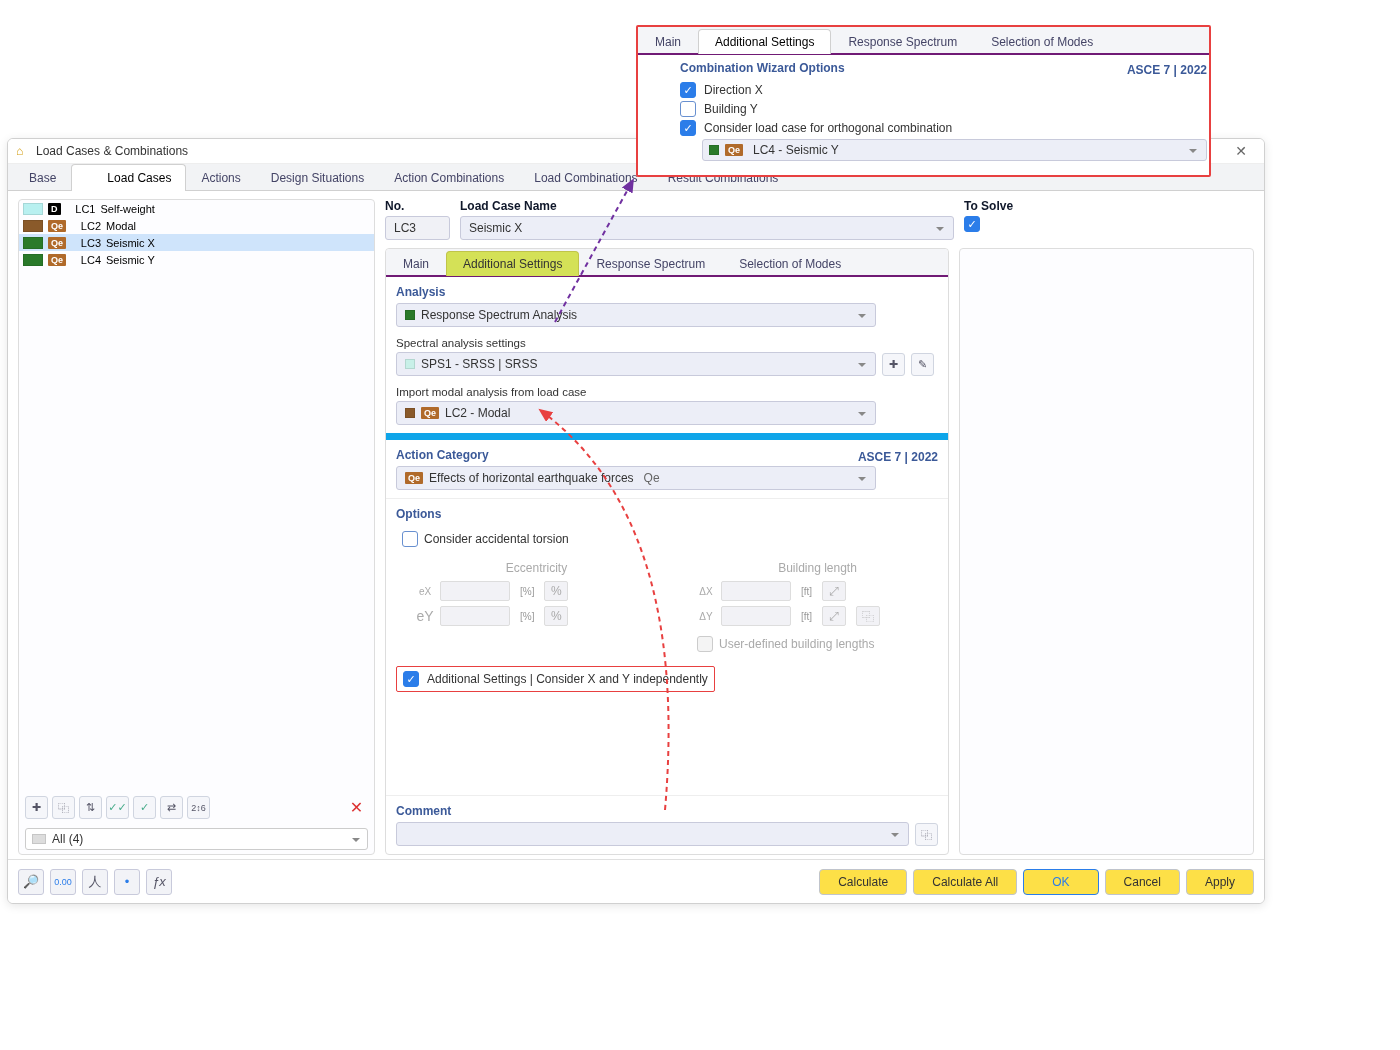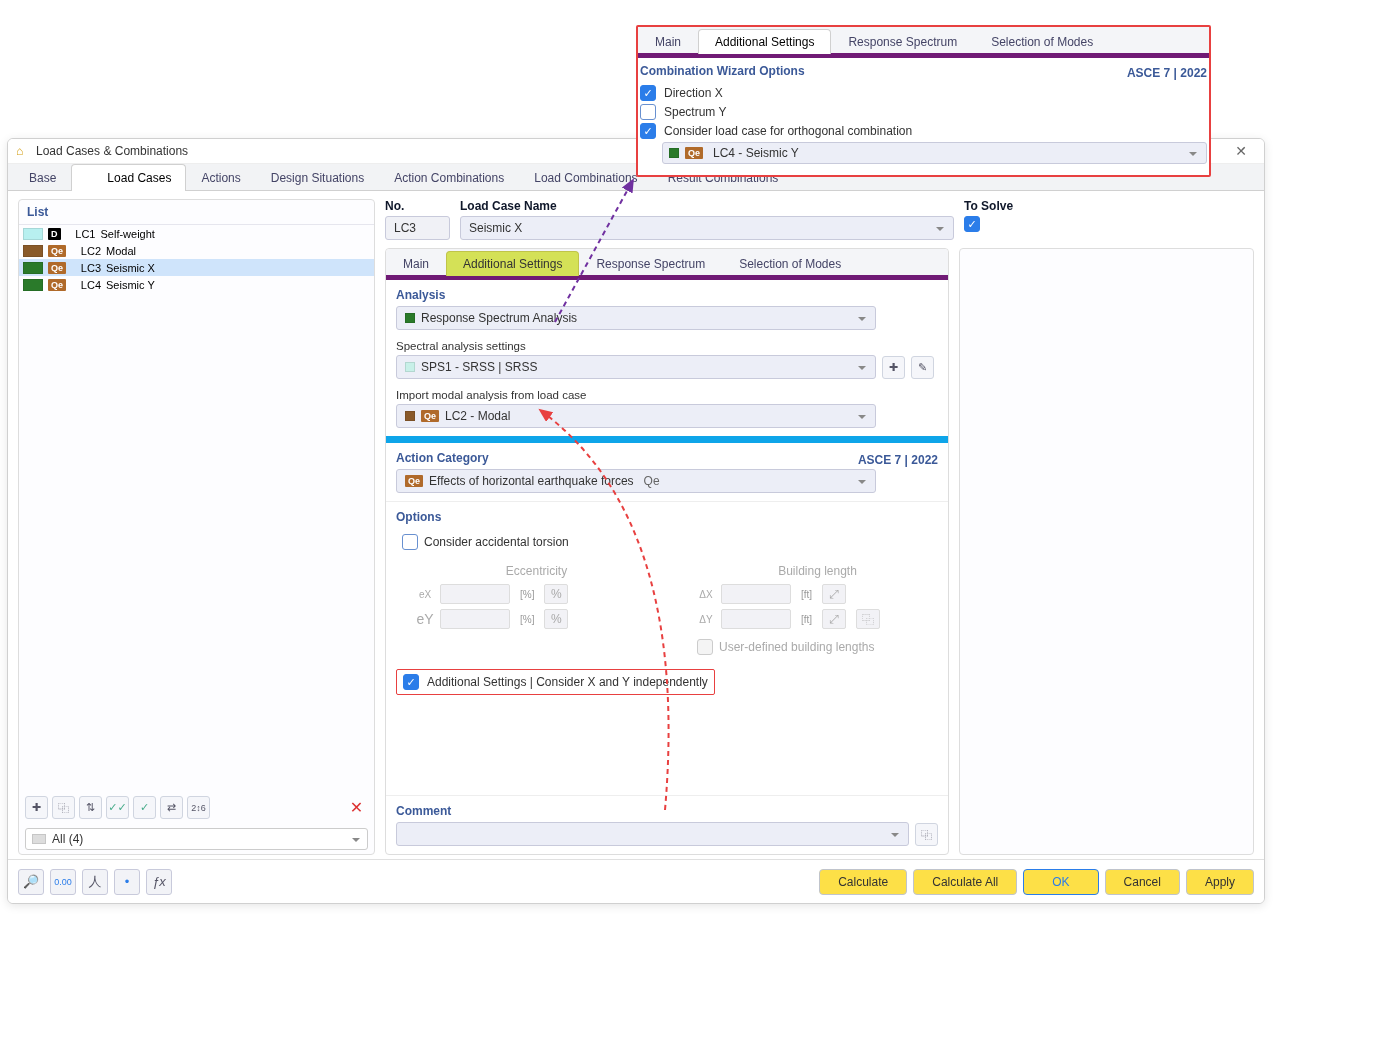--- a/index.html
+++ b/index.html
@@ -44,21 +44,21 @@
   .field { display: flex; flex-direction: column; gap: 3px; }
   .field label { color: #0f172a; font-weight: 600; }
   .inputlike { height: 24px; border: 1px solid #c8cadb; border-radius: 3px; background: #eceef7; display: flex; align-items: center; padding: 0 8px; color: #333; position: relative; }
   .inputlike.dropdown::after { content: ""; position: absolute; right: 9px; top: 10px; border-left: 4px solid transparent; border-right: 4px solid transparent; border-top: 4px solid #888; }
   .chk { width: 16px; height: 16px; border: 1px solid #6890d0; border-radius: 3px; display: flex; align-items: center; justify-content: center; font-size: 11px; color: #fff; }
   .chk.on { background: #2b7de9; border-color: #2b7de9; }
   .chk.on::after { content: "✓"; }
   .chk.disabled { border-color: #ccc; background: #f4f4f4; }
   
   
-  .innertabrow { display: flex; border-bottom: 5px solid #701a75; background: #f4f5f8; border-radius: 4px 4px 0 0; padding-top: 2px; }
+  .innertabrow { display: flex; border-bottom: 2px solid #701a75; background: #f4f5f8; border-radius: 4px 4px 0 0; padding-top: 2px; }
   .innertabrow .tab { padding: 5px 16px; color: #446; border: 1px solid transparent; border-bottom: none; margin-bottom: -1px; cursor: pointer; font-size: 12px;}
   .innertabrow .tab.active { background: #fff; border-color: #d0d0d0; border-radius: 4px 4px 0 0; color: #000; }
   .innertabrow .tab.highlight { background: #d4e157; color: #333; border-color: #c0c44a; }
   
   .mainpanes { display: flex; gap: 10px; flex: 1; }
   .leftmain { flex: 1; border: 1px solid #ddd; border-radius: 4px; padding: 0; display: flex; flex-direction: column;}
   .rightmain { width: 295px; border: 1px solid #ddd; border-radius: 4px; background: #fdfdff; }
   
   .sect { padding: 8px 10px; }
   .secthdr { color: #3b5998; font-weight: 600; margin-bottom: 4px; }
@@ -86,21 +86,21 @@
   
   .footer { position: absolute; bottom: 0; left: 0; right: 0; height: 44px; display: flex; align-items: center; border-top: 1px solid #e0e0e0; padding: 0 10px; gap: 6px; background: #fff; }
   .footer .spacer { flex: 1; }
   .btn { height: 26px; padding: 0 18px; border: 1px solid #c0c4cc; border-radius: 4px; background: #fde047; cursor: pointer; font-size: 12px; color: #333; }
   .btn.primary { border-color: #2b7de9; color: #2b7de9; padding: 0 28px; }
   .sqiconbtn { width: 26px; height: 26px; border: 1px solid #c8cadb; background: #f2f3f7; border-radius: 3px; display: flex; align-items: center; justify-content: center; color: #556; cursor: pointer; font-size: 13px; }
   
   
   .popout { position: absolute; left: 636px; top: 25px; width: 575px; height: 152px; border: 2px solid #e84040; background: #fff; border-radius: 2px; padding: 0; z-index: 10; }
   .popout .innertabrow { border-radius: 0; }
-  .popout-body { padding: 6px 2px; }
+  .popout-body { padding: 6px 2px; margin-left: 40px; }
   .popout .chkrow { display: flex; align-items: center; gap: 8px; margin: 3px 0; }
   .lc4row { margin-left: 22px; height: 22px; border: 1px solid #c8cadb; background: #eceef7; border-radius: 3px; display: flex; align-items: center; padding: 0 6px; gap: 6px; position: relative; }
   .lc4row::after { content: ""; position: absolute; right: 9px; top: 9px; border-left: 4px solid transparent; border-right: 4px solid transparent; border-top: 4px solid #888; }
   
   
   .overlay-svg { position: absolute; left: 0; top: 0; width: 1400px; height: 1050px; pointer-events: none; z-index: 20; }
   
 </style>
 </head>
 <body>
@@ -118,21 +118,20 @@
     <div class="tab">Actions</div>
     <div class="tab">Design Situations</div>
     <div class="tab">Action Combinations</div>
     <div class="tab">Load Combinations</div>
     <div class="tab">Result Combinations</div>
   </div>
 
   <div class="body">
 
     <div class="listpanel">
-      <div class="panelhdr">List</div>
       <div class="lcrows">
         <div class="lcrow">
           <span class="swatch" style="background:#b8f0f0"></span>
           <span class="dbox">D</span>
           <span class="col1">LC1</span>
           <span class="col2">Self-weight</span>
         </div>
         <div class="lcrow">
           <span class="swatch" style="background:#8a5a2a"></span>
           <span class="qebox">Qe</span>
@@ -337,21 +336,21 @@
     <div class="acrow">
       <div class="secthdr">Combination Wizard Options</div>
       <div class="asce">ASCE 7 | 2022</div>
     </div>
     <div class="chkrow">
       <div class="chk on"></div>
       <span>Direction X</span>
     </div>
     <div class="chkrow">
       <div class="chk"></div>
-      <span>Spectrum Y</span>
+      <span>Building Y</span>
     </div>
     <div class="chkrow">
       <div class="chk on"></div>
       <span>Consider load case for orthogonal combination</span>
     </div>
     <div class="lc4row">
       <span class="swatch" style="width:10px;height:10px;background:#2a7a2a"></span>
       <span class="qebox">Qe</span>
       <span style="margin-left:4px">LC4 - Seismic Y</span>
     </div>

